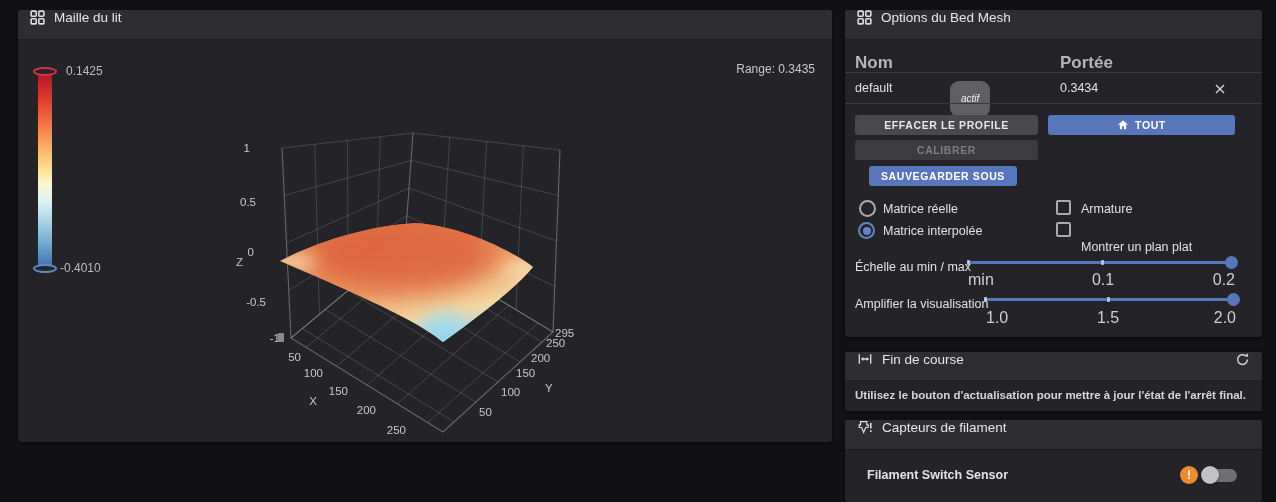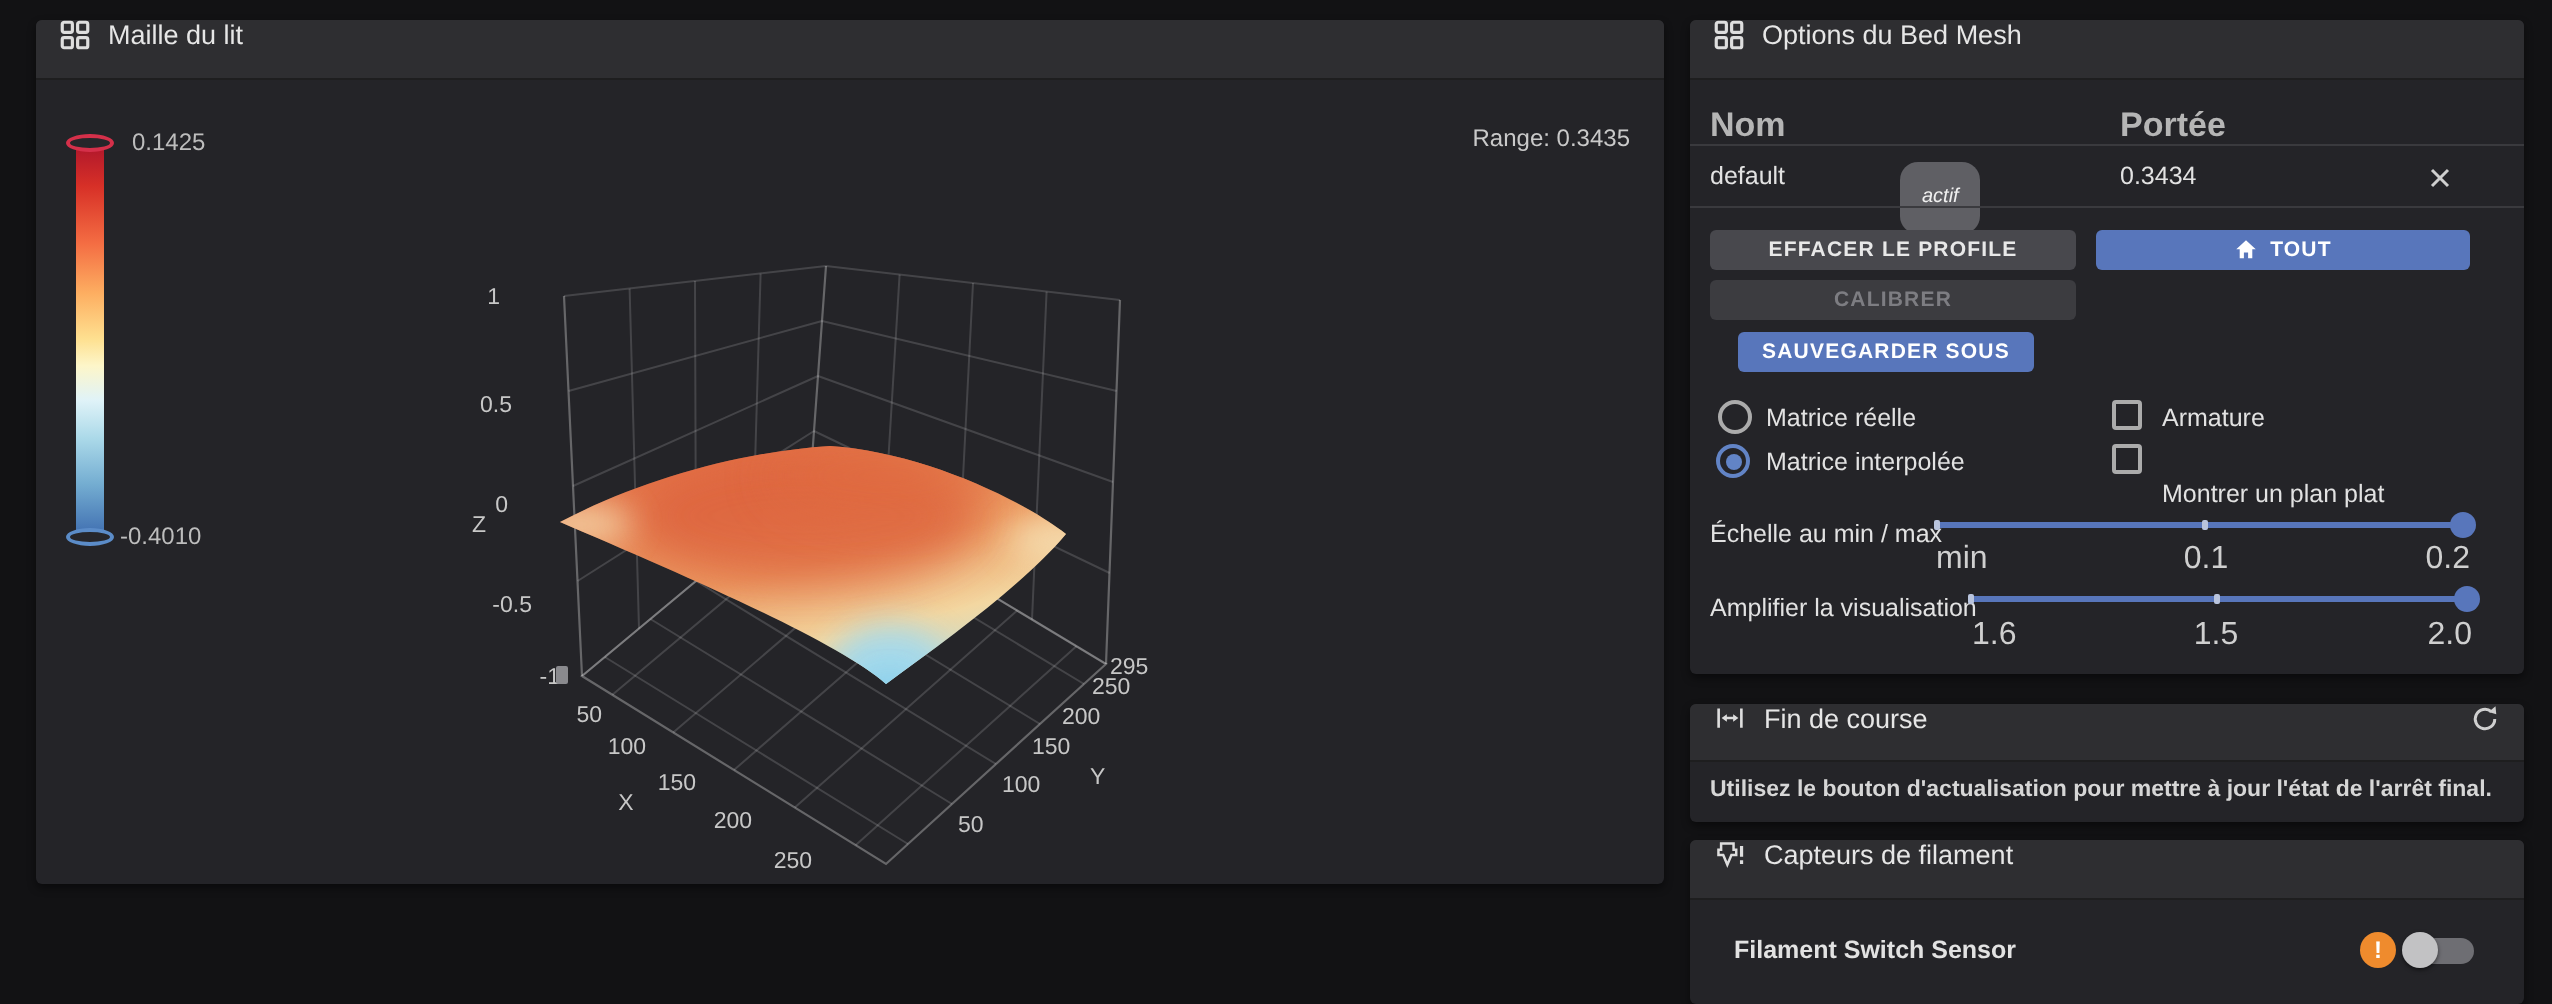--- a/index.html
+++ b/index.html
@@ -248,21 +248,21 @@
     <div class="slider-thumb" style="left:380px; top:216px;"></div>
     <div class="slider-scale" style="left:123px; top:231px;">min</div>
     <div class="slider-scale" style="left:245px; top:231px; width:26px; text-align:center;">0.1</div>
     <div class="slider-scale" style="left:365px; top:231px; width:25px; text-align:right;">0.2</div>
 
     <div class="ctl-label" style="left:10px; top:256px;">Amplifier la visualisation</div>
     <div class="slider-track" style="left:140px; top:258px; width:249px;"></div>
     <div class="slider-tick" style="left:139px; top:257px;"></div>
     <div class="slider-tick" style="left:262px; top:257px;"></div>
     <div class="slider-thumb" style="left:382px; top:253px;"></div>
-    <div class="slider-scale" style="left:141px; top:269px;">1.6</div>
+    <div class="slider-scale" style="left:141px; top:269px;">1.0</div>
     <div class="slider-scale" style="left:250px; top:269px; width:26px; text-align:center;">1.5</div>
     <div class="slider-scale" style="left:366px; top:269px; width:25px; text-align:right;">2.0</div>
   </div>
 </section>
 
 <section class="card" id="endstop-card">
   <div class="card-header" style="height:29px;">
     <svg width="16" height="14" viewBox="0 0 16 16">
       <g stroke="#dedede" stroke-width="1.5" fill="none">
         <path d="M1.5 2.5 V13.5 M14.5 2.5 V13.5 M5.6 8 H10.4"></path>

